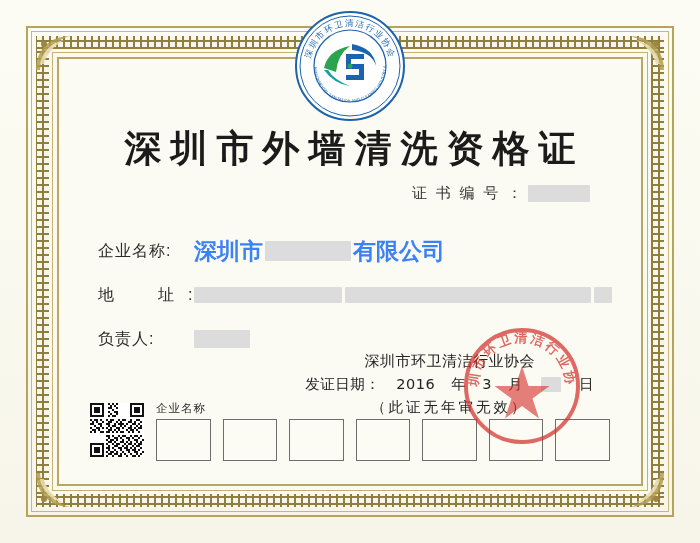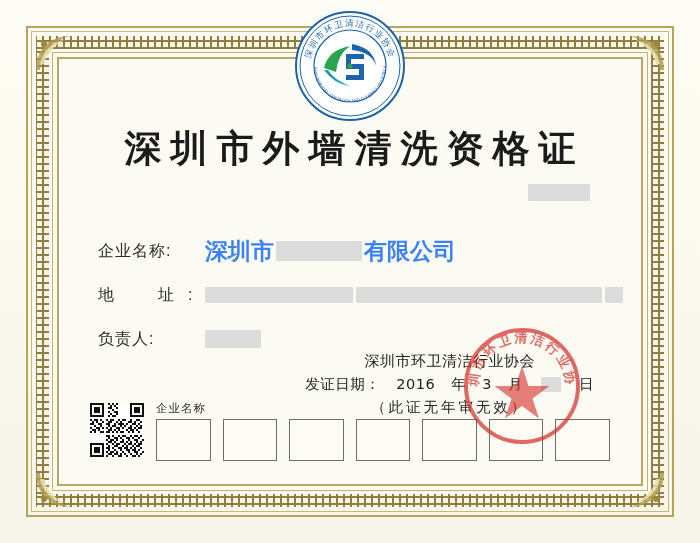--- a/index.html
+++ b/index.html
@@ -148,21 +148,20 @@
     right: 36px;
   }
   .field-row {
     display: flex;
     align-items: center;
     height: 34px;
     margin-bottom: 10px;
     font-family: Liberation Sans, sans-serif;
     font-size: 16px;
     color: #2b2b2b;
-    gap: 11px;
   }
   .field-label {
     width: 96px;
     letter-spacing: 1px;
     white-space: nowrap;
   }
   .field-label.spaced {
     letter-spacing: 14px;
   }
   .field-value {
@@ -308,20 +307,21 @@
       <path d="M52 44 h18 v5 h-13 v5 h13 v16 h-18 v-5 h13 v-6 h-13 z" fill="#1b63ac"></path>
       <circle cx="56" cy="56" r="2.5" fill="#2aa44f"></circle>
     </svg>
   </div>
 
   <div class="content">
 
     <div class="title">深圳市外墙清洗资格证</div>
 
     <div class="cert-no-row">
+      <span>证 书 编 号 ：</span>
       <span class="redacted cert-no-block"></span>
     </div>
 
     <div class="fields">
 
       <div class="field-row">
         <div class="field-label">企业名称:</div>
         <div class="field-value">
           <span class="v-text">深圳市</span>
           <span class="redacted blk-company"></span>

